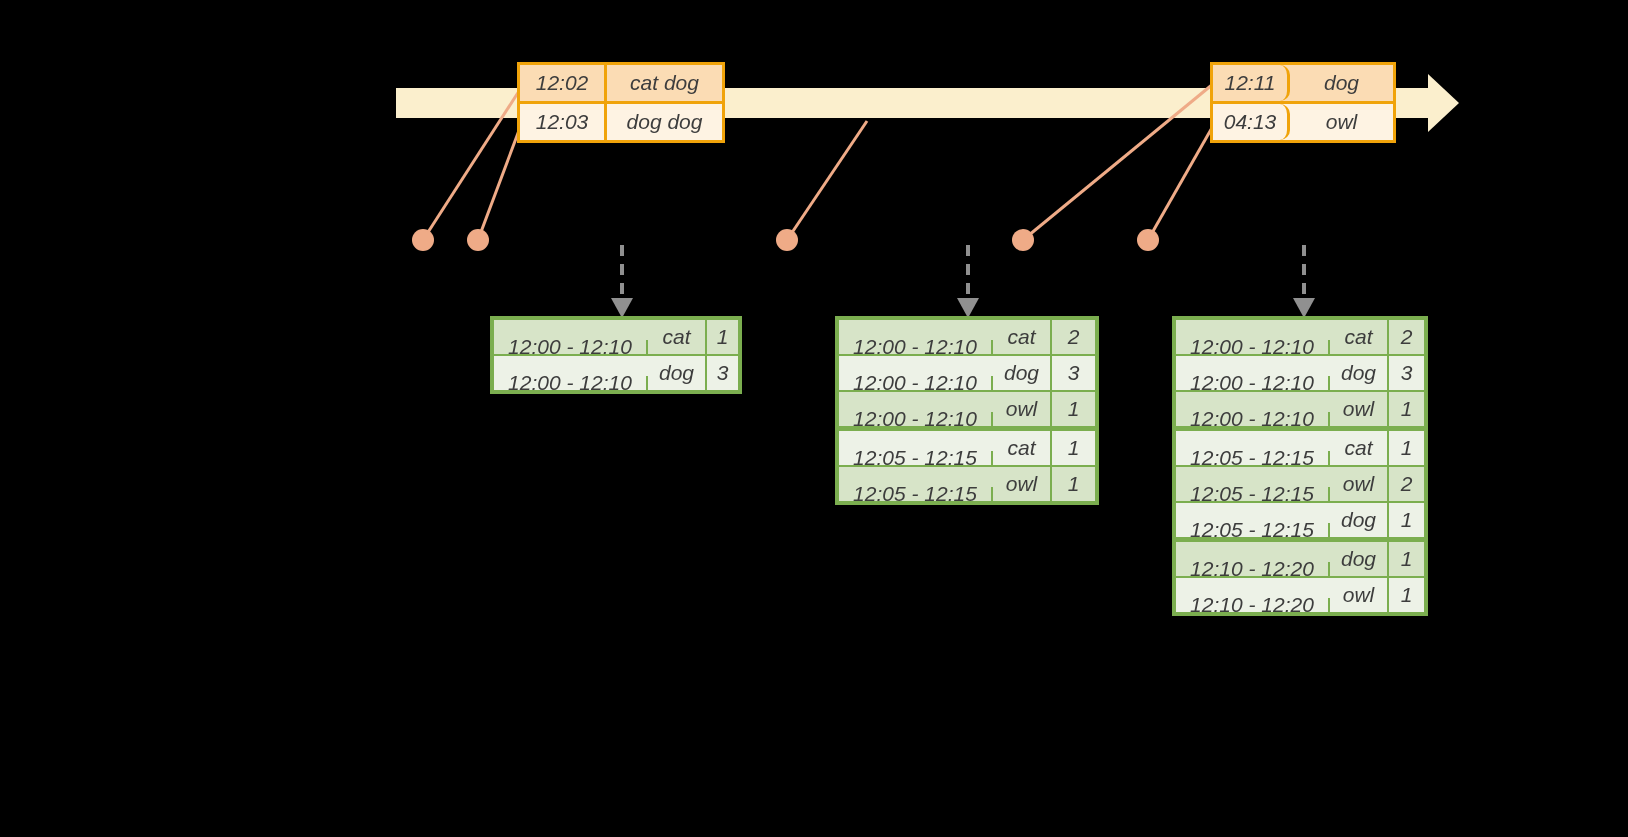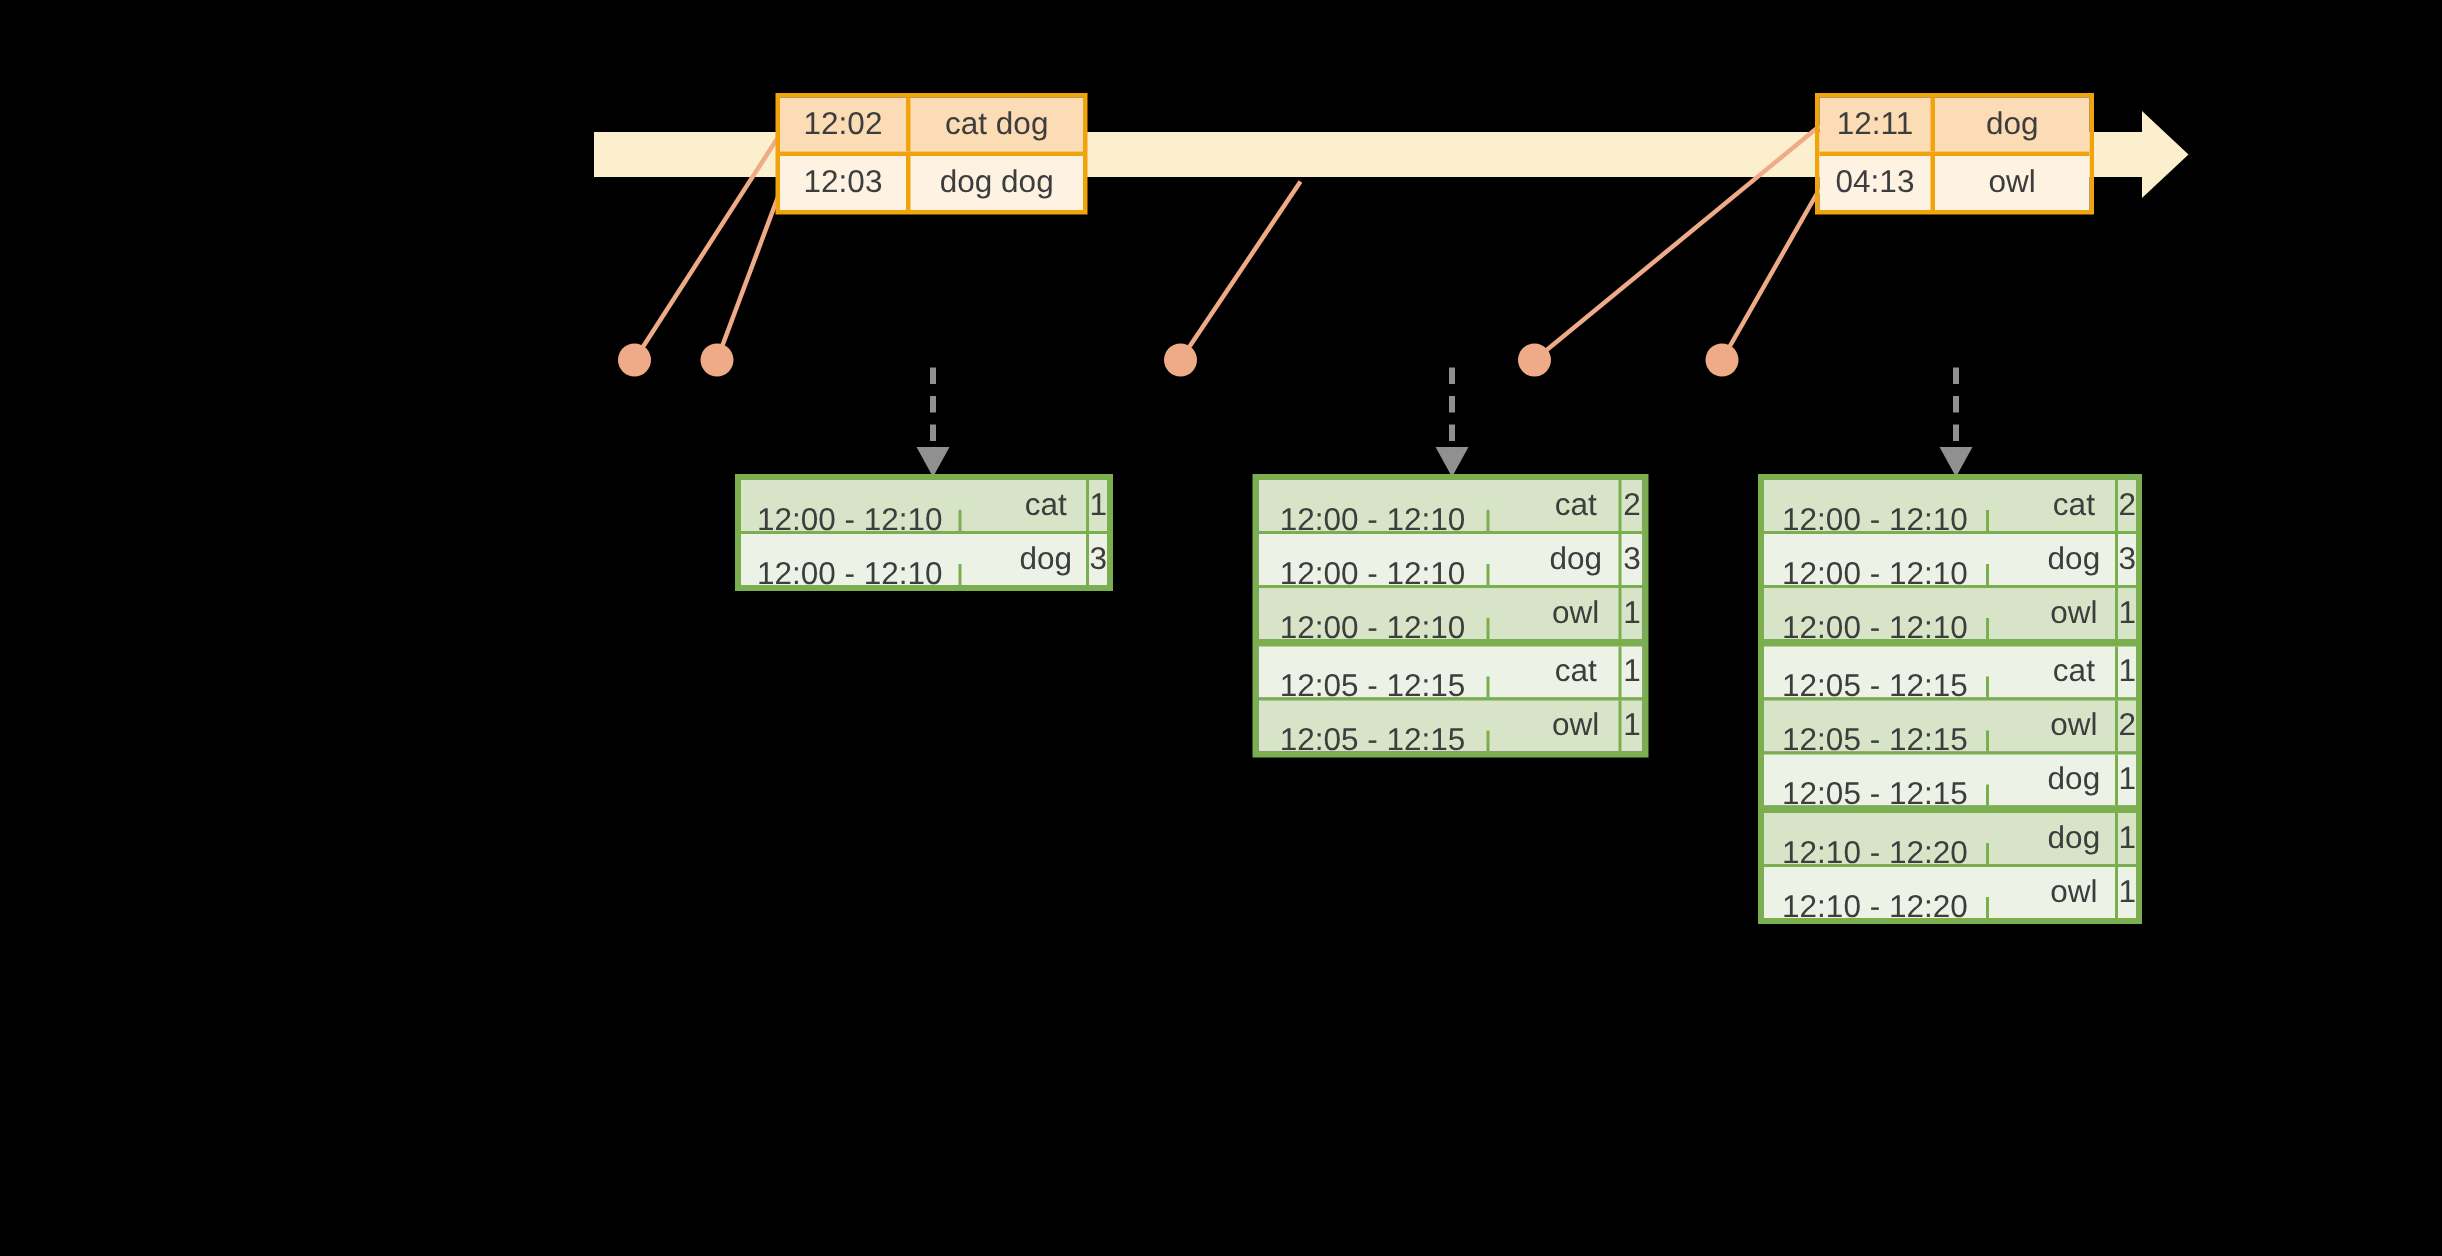--- a/index.html
+++ b/index.html
@@ -27,38 +27,38 @@
   .trig-head{fill:var(--arrow-gray);}
 
   
   .ev-box{position:absolute;z-index:2;border:3px solid var(--gold-border);
           box-sizing:border-box;}
   .ev-row{display:flex;height:36px;}
   .ev-row + .ev-row{border-top:3px solid var(--gold-border);}
   .ev-row.dark{background:var(--peach-dark);}
   .ev-row.light{background:var(--peach-light);}
   .cell{display:flex;align-items:center;justify-content:center;
-        font-size:21px;color:var(--text);white-space:nowrap;}
+        font-size:21px;color:var(--text);white-space:nowrap;font-style:italic;}
   .ev-time{width:84px;border-right:3px solid var(--gold-border);}
   .ev-words{flex:1;}
   #evbox-0{left:517px;top:62px;width:208px;}
   #evbox-1{left:864px;top:83px;width:208px;}
   #evbox-2{left:1210px;top:62px;width:186px;}
-  #evbox-2 .ev-time{width:74px;}
+  #evbox-2 .ev-time{width:74px;border-radius:10px;}
 
   
   .rt{position:absolute;z-index:2;border:4px solid var(--green-border);
       box-sizing:border-box;}
   .rt-row{display:flex;height:34px;}
   .rt-row + .rt-row{border-top:2px solid var(--green-border);}
   .rt-row.group-start{border-top:5px solid var(--green-border);}
   .rt-row.dark{background:var(--green-dark);}
   .rt-row.light{background:var(--green-light);}
   .rt-window{width:152px;border-right:2px solid var(--green-border);margin-top:20px;}
-  .rt-word{width:57px;border-right:2px solid var(--green-border);margin-left:29px;}
+  .rt-word{width:57px;border-right:2px solid var(--green-border);}
   .rt-count{flex:1;}
   #rtable-0{left:490px;top:316px;width:252px;}
   #rtable-1{left:835px;top:316px;width:264px;}
   #rtable-2{left:1172px;top:316px;width:256px;}
 </style>
 </head>
 <body>
 
 <div id="canvas">
 

